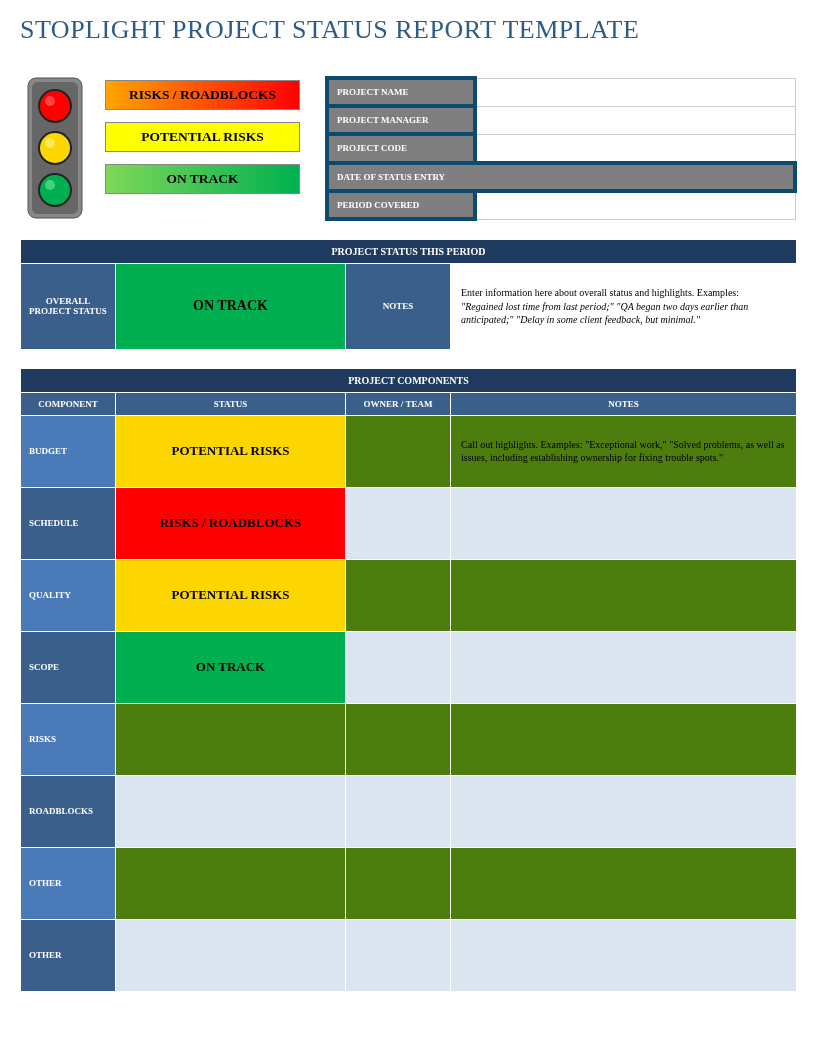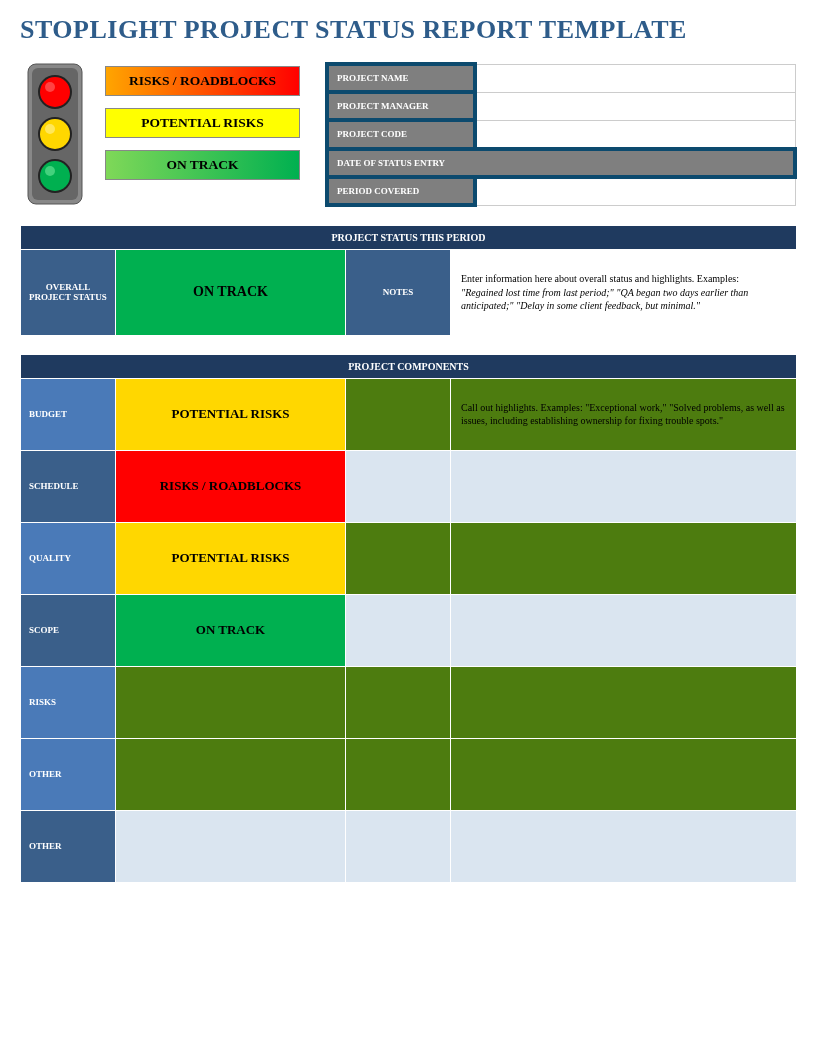--- a/index.html
+++ b/index.html
@@ -1,17 +1,17 @@
 <!DOCTYPE html>
 <html><head>
 <meta charset="utf-8">
 <style>
 * { box-sizing: border-box; margin: 0; padding: 0; }
 body { font-family: Georgia, 'Times New Roman', serif; width: 817px; background: #fff; padding: 15px 20px; }
-.title { color: #2E5C8A; font-size: 26px; font-weight: bold; letter-spacing: 0.5px; margin-bottom: 17px; }
+.title { color: #2E5C8A; font-size: 26px; font-weight: normal; letter-spacing: 0.5px; margin-bottom: 31px; }
 .header-section { display: flex; gap: 15px; margin-bottom: 18px; }
 .stoplight-legend { display: flex; gap: 15px; align-items: flex-start; }
 .legend-labels { display: flex; flex-direction: column; gap: 12px; margin-top: 4px; }
 .legend-box { width: 195px; height: 30px; display: flex; align-items: center; justify-content: center; font-weight: bold; font-size: 13.5px; font-family: Georgia, serif; border: 1px solid #888; }
 .legend-red { background: linear-gradient(to right, #FFA500, #FF0000); color: #000; }
 .legend-yellow { background: #FFFF00; color: #000; }
 .legend-green { background: linear-gradient(to right, #7FD858, #00B050); color: #000; }
 .info-table { border-collapse: collapse; flex: 1; margin-left: 10px; }
 .info-table td { border: 4px solid #0c4a6e; }
 .info-label { background: #7F7F7F; color: #fff; font-size: 9px; font-weight: bold; padding: 5px 8px; width: 130px; }
@@ -106,20 +106,26 @@
     </td>
   </tr>
 </tbody>
   </table>
 
 <table class="components-table">
   <tbody>
       <tr>
         <td colspan="4" class="section-header">PROJECT COMPONENTS</td>
       </tr>
+  <tr>
+    <th class="comp-header" style="width:95px">COMPONENT</th>
+    <th class="comp-header" style="width:230px">STATUS</th>
+    <th class="comp-header" style="width:105px">OWNER / TEAM</th>
+    <th class="comp-header">NOTES</th>
+  </tr>
   </tbody>
     <tbody id="components-body">
       <tr>
         <td class="comp-row-label">BUDGET</td>
         <td class="comp-status status-yellow">POTENTIAL RISKS</td>
         <td class="comp-owner row-white"></td>
         <td class="comp-notes row-white">Call out highlights. Examples: "Exceptional work," "Solved problems, as well as issues, including establishing ownership for fixing trouble spots."</td>
       </tr>
       <tr>
         <td class="comp-row-label alt">SCHEDULE</td>
@@ -139,20 +145,26 @@
         <td class="comp-owner row-blue"></td>
         <td class="comp-notes row-blue"></td>
       </tr>
       <tr>
         <td class="comp-row-label">RISKS</td>
         <td class="comp-status row-white"></td>
         <td class="comp-owner row-white"></td>
         <td class="comp-notes row-white"></td>
       </tr>
       <tr>
+        <td class="comp-row-label alt">ROADBLOCKS</td>
+        <td class="comp-status row-blue"></td>
+        <td class="comp-owner row-blue"></td>
+        <td class="comp-notes row-blue"></td>
+      </tr>
+      <tr>
         <td class="comp-row-label">OTHER</td>
         <td class="comp-status row-white"></td>
         <td class="comp-owner row-white"></td>
         <td class="comp-notes row-white"></td>
       </tr>
       <tr>
         <td class="comp-row-label alt">OTHER</td>
         <td class="comp-status row-blue"></td>
         <td class="comp-owner row-blue"></td>
         <td class="comp-notes row-blue"></td>

